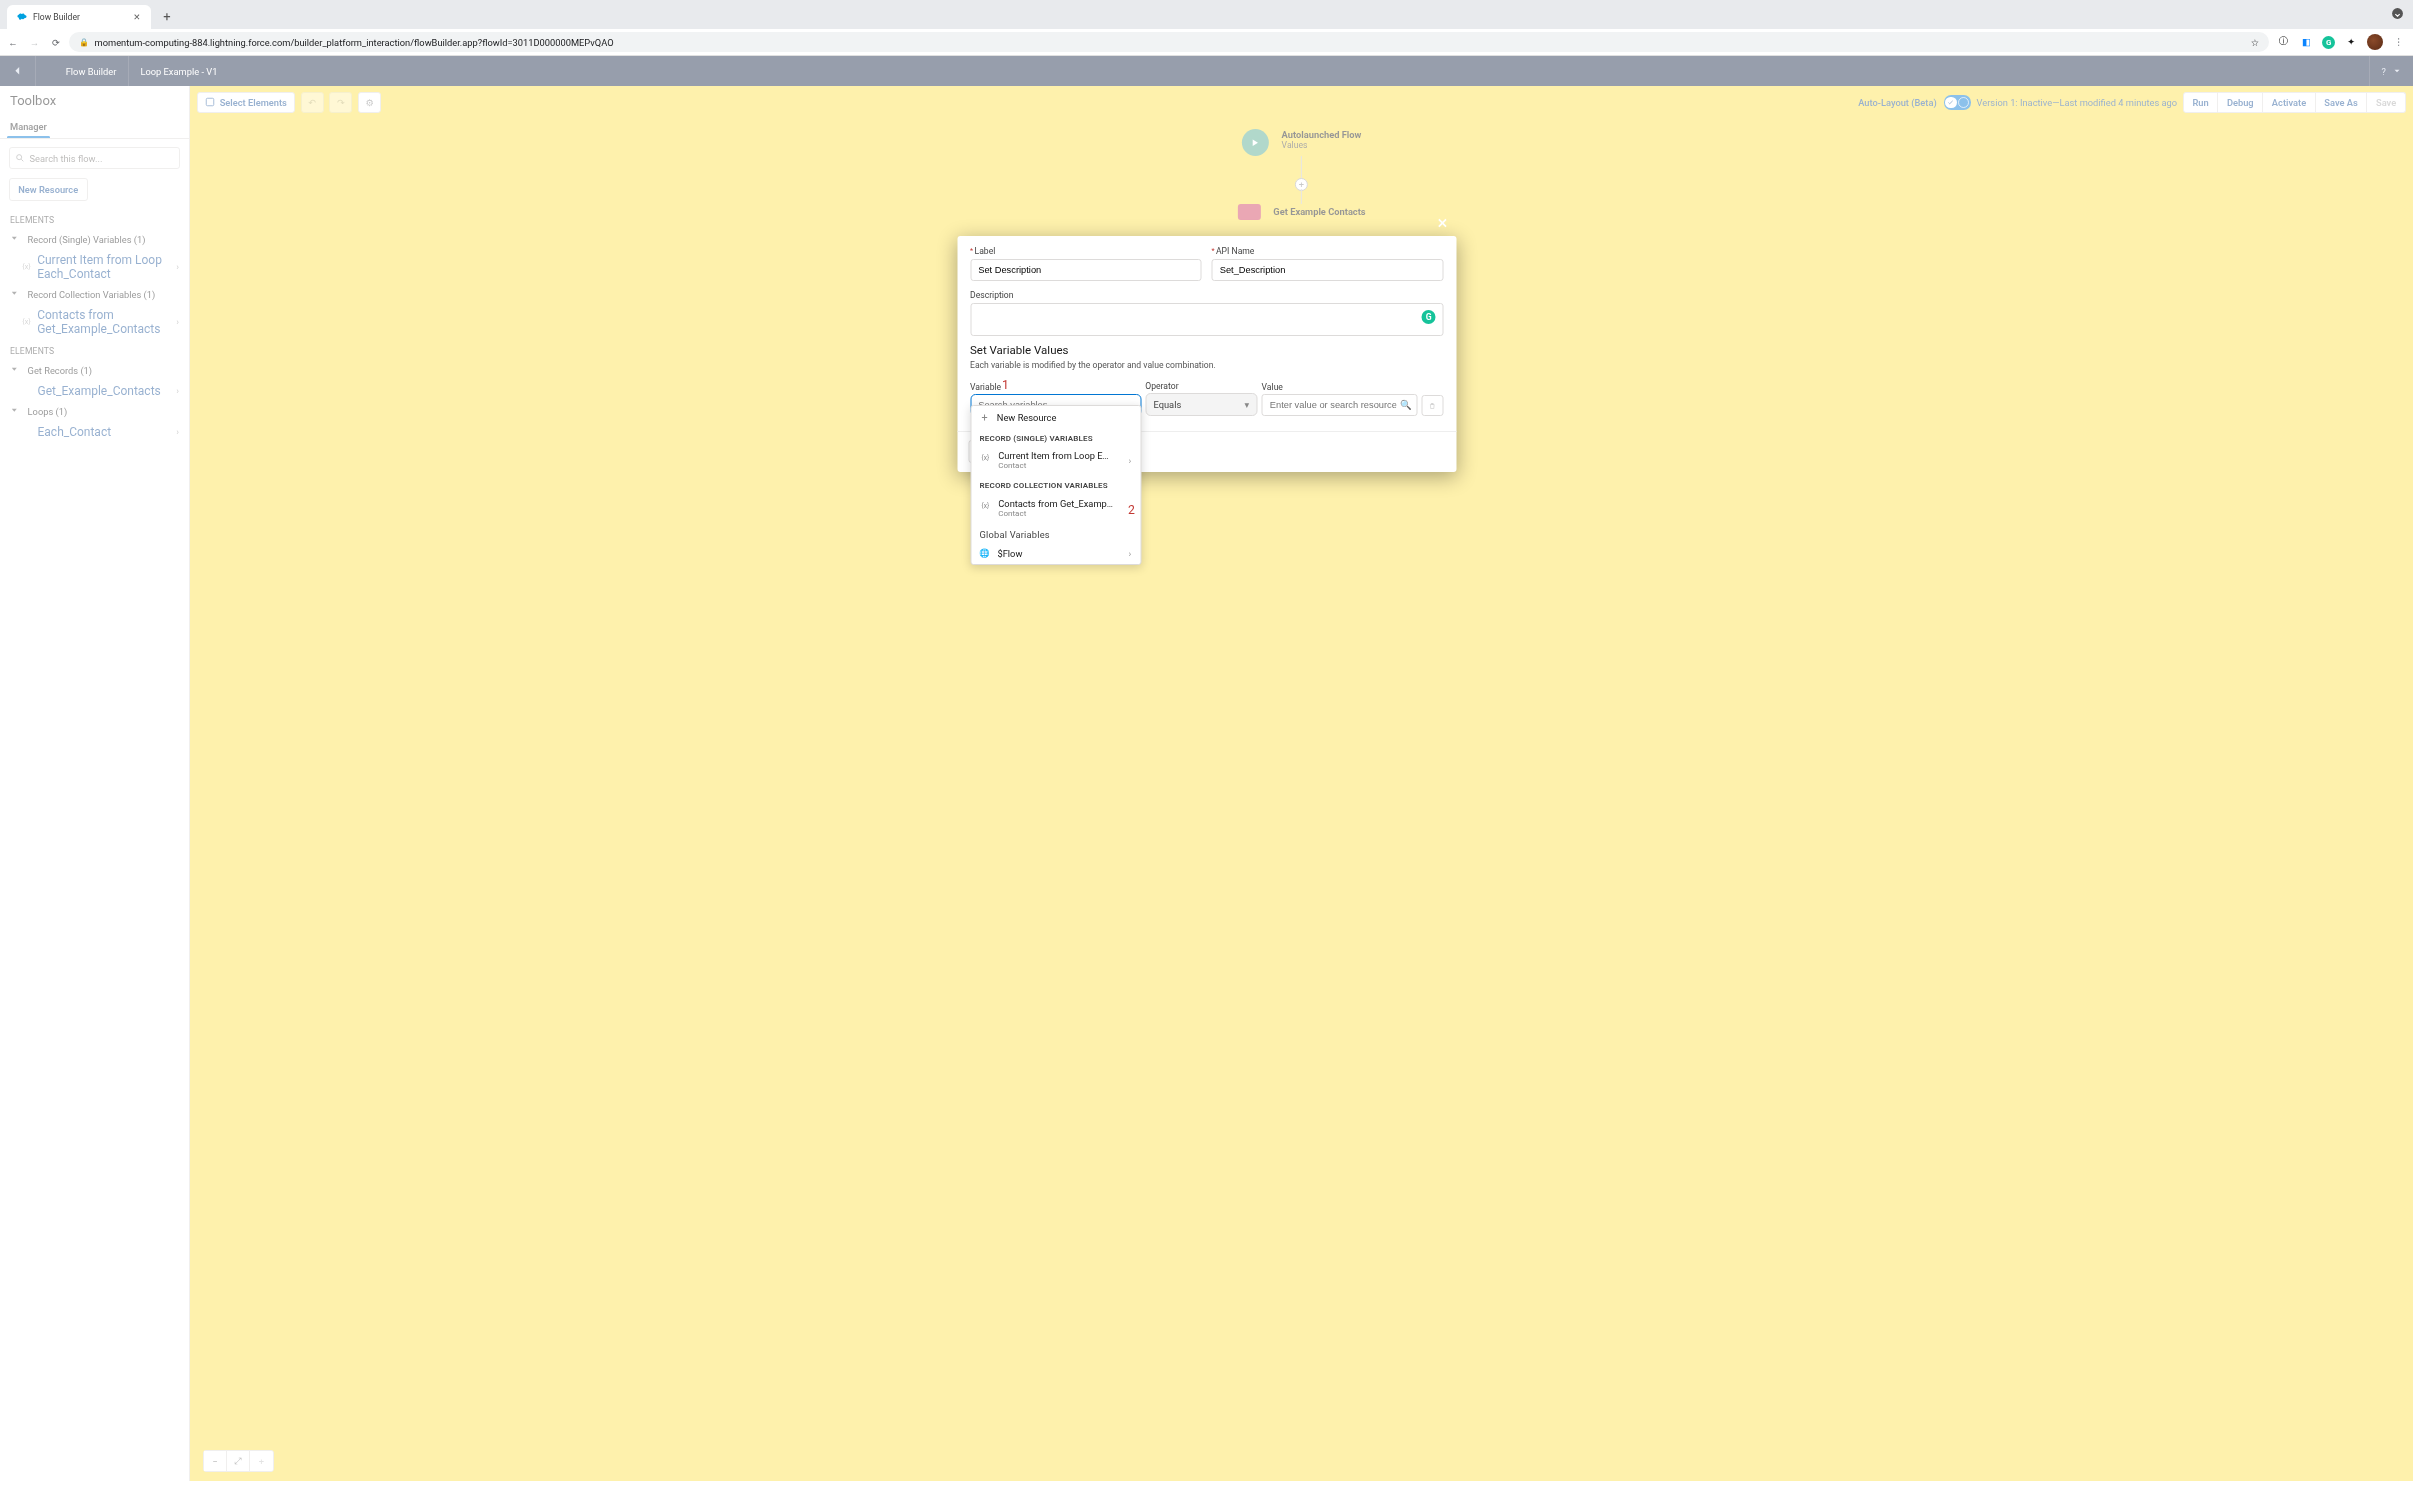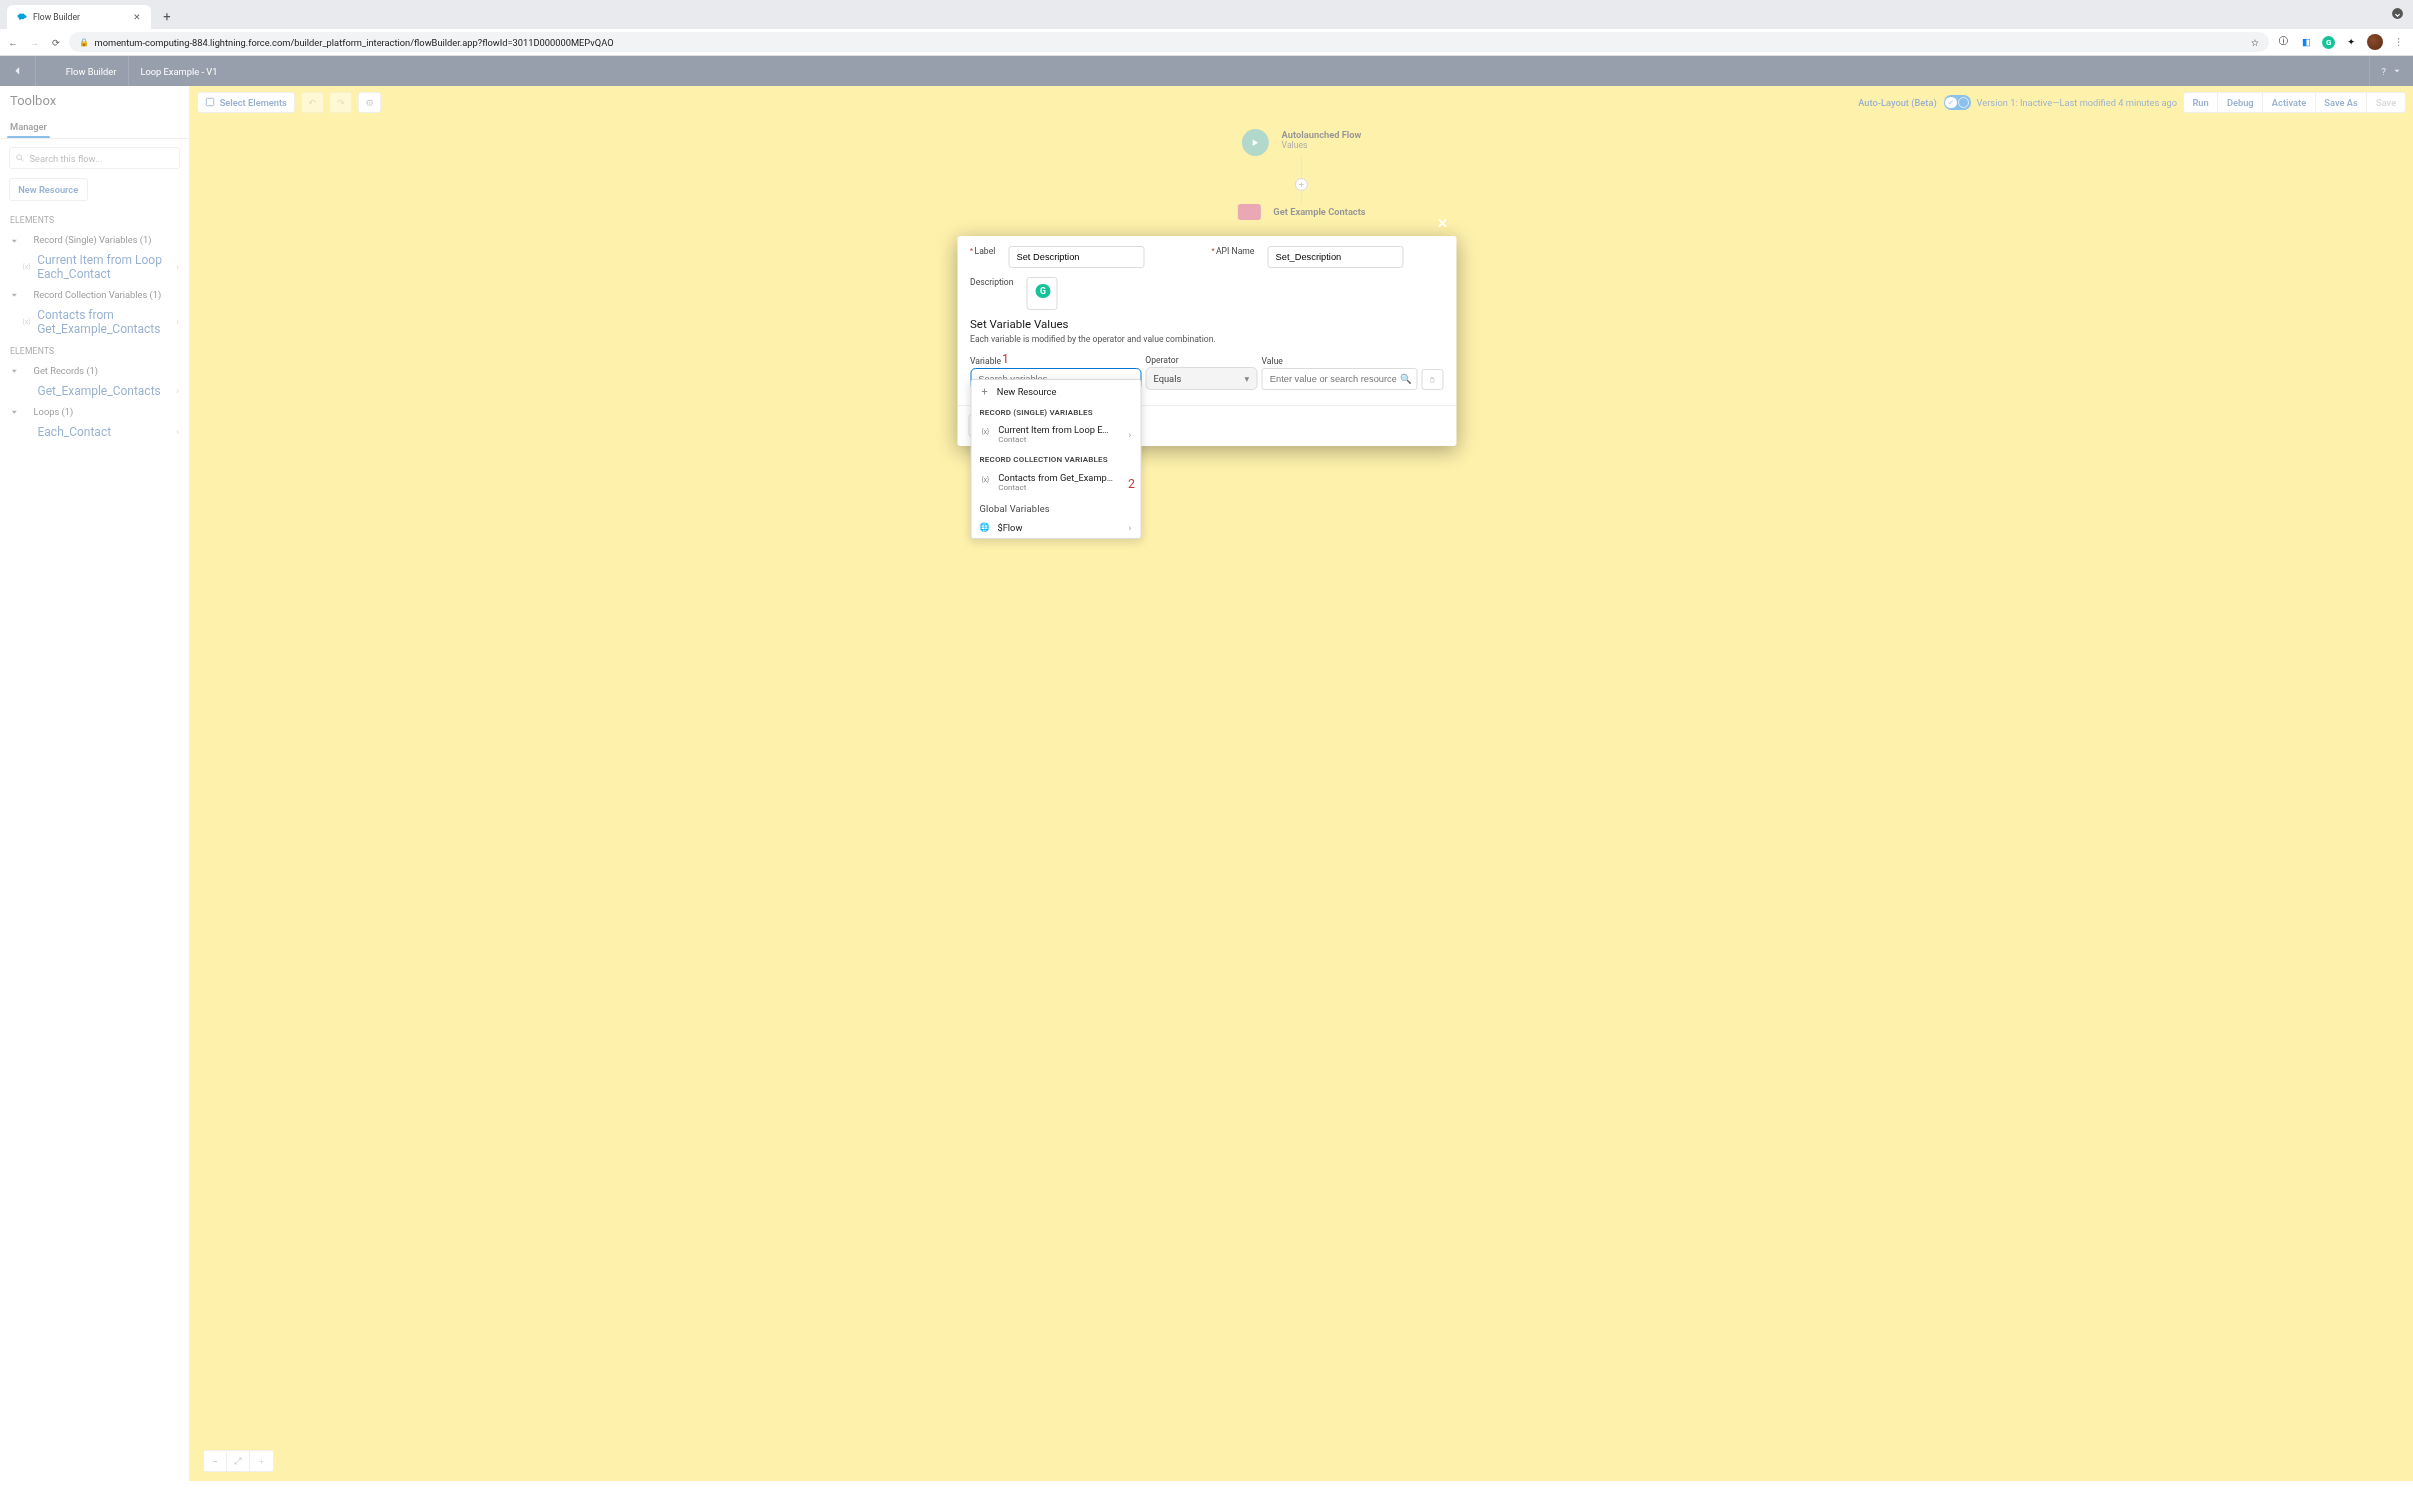--- a/index.html
+++ b/index.html
@@ -44,21 +44,21 @@
 .sidebar{width:190px;border-right:0.7px solid var(--border);display:flex;flex-direction:column;background:#fff}
 .toolbox-title{font-size:13px;padding:7.2px 10px}
 .tabs-row{display:flex;border-bottom:0.7px solid var(--border)}
 .tab-btn{padding:5.7px 10px;font-weight:600;color:#333;position:relative}
 .tab-btn.active::after{content:"";position:absolute;left:7.2px;right:7.2px;bottom:-0.7px;height:2.2px;background:var(--primary);border-radius:1.4px 1.4px 0 0}
 .sidebar-pad{padding:8.6px}
 .search-box{display:flex;align-items:center;gap:4.3px;border:0.7px solid var(--border);border-radius:2.9px;padding:4.3px 5.7px;color:var(--muted);font-size:9.3px}
 .search-box svg{width:10px;height:10px;fill:#888}
 .new-resource-btn{border:0.7px solid var(--border);border-radius:2.9px;background:#fff;padding:5px 8.6px;color:var(--link);font-weight:600;cursor:pointer}
 .section-label{font-size:8.6px;letter-spacing:.02em;color:#444;padding:5.7px 10px}
-.tree-item{display:flex;align-items:flex-end;padding:3.6px 10px;gap:15px;cursor:pointer}
+.tree-item{display:flex;align-items:flex-start;padding:3.6px 10px;gap:9px;cursor:pointer}
 .tree-item svg.chev{width:8.6px;height:8.6px;fill:#555;transform:rotate(90deg)}
 .tree-item .lbl{flex:1;font-size:9.3px}
 .res-row{display:flex;align-items:center;padding:4.3px 10px 4.3px 21.5px;gap:5.7px}
 .res-row .badge{width:10px;height:10px;display:flex;align-items:center;justify-content:center;color:#aaa;font-size:7.2px}
 .res-row a{color:var(--link);text-decoration:none;flex:1;font-size:12px}
 .res-row .more{color:#999;font-size:9.3px}
 
 .canvas{flex:1;background:#fde047;position:relative;overflow:hidden}
 .action-bar{position:absolute;top:5.7px;left:7.2px;right:7.2px;display:flex;align-items:center;gap:5.7px}
 .action-bar .btn{background:#fff;border:0.7px solid var(--border);border-radius:2.9px;padding:4.3px 7.2px;display:flex;align-items:center;gap:4.3px;color:var(--link);font-weight:600;cursor:pointer}
@@ -98,21 +98,21 @@
 
 
 .sf-overlay{position:absolute;inset:0;pointer-events:none;background:var(--overlay);z-index:40}
 
 
 .modal{position:absolute;top:180px;left:50%;transform:translateX(-50%);width:499px;background:#fff;border-radius:2.9px;box-shadow:0 4.3px 20px rgba(0,0,0,.32);z-index:100}
 .modal-close{position:absolute;right:-1.4px;top:-24.4px;width:20px;height:20px;color:#fff;font-size:18.7px}
 .modal-title{font-size:14.4px;text-align:center;padding:11.5px 0 10px;border-bottom:0.7px solid #eee}
 .modal-body{padding:10px 13px 14.4px}
 .form-row{display:flex;gap:10px;margin-bottom:8.6px}
-.form-col{flex:1;display:flex;gap:13px}
+.form-col{flex:1;display:flex;flex-direction:column;gap:3px}
 .form-label{font-size:8.6px;color:#444}
 .form-label .req{color:#c23934;margin-right:1.4px;font-size:7.2px;position:relative;top:-0.7px}
 .form-input{border:0.7px solid var(--border);border-radius:2.9px;padding:5px 7.2px;font-size:9.3px;background:#fff}
 .form-ta{border:0.7px solid var(--border);border-radius:2.9px;min-height:33px;padding:5.7px 21.5px 5.7px 7.2px;position:relative;resize:vertical;background:#fff}
 .gram{position:absolute;right:7.2px;top:7.2px;width:14.4px;height:14.4px;border-radius:50%;background:#15c39a;color:#fff;display:flex;align-items:center;justify-content:center;font-size:8.6px;font-weight:700}
 .section-title{font-size:11.5px;font-weight:400;margin:5.7px 0 2.9px}
 .section-sub{font-size:8.6px;color:#555;margin-bottom:11.5px}
 .var-row{display:flex;gap:4.3px;align-items:flex-end}
 .field-block{display:flex;flex-direction:column;gap:2.2px;position:relative}
 .field-block.var{width:171px}

